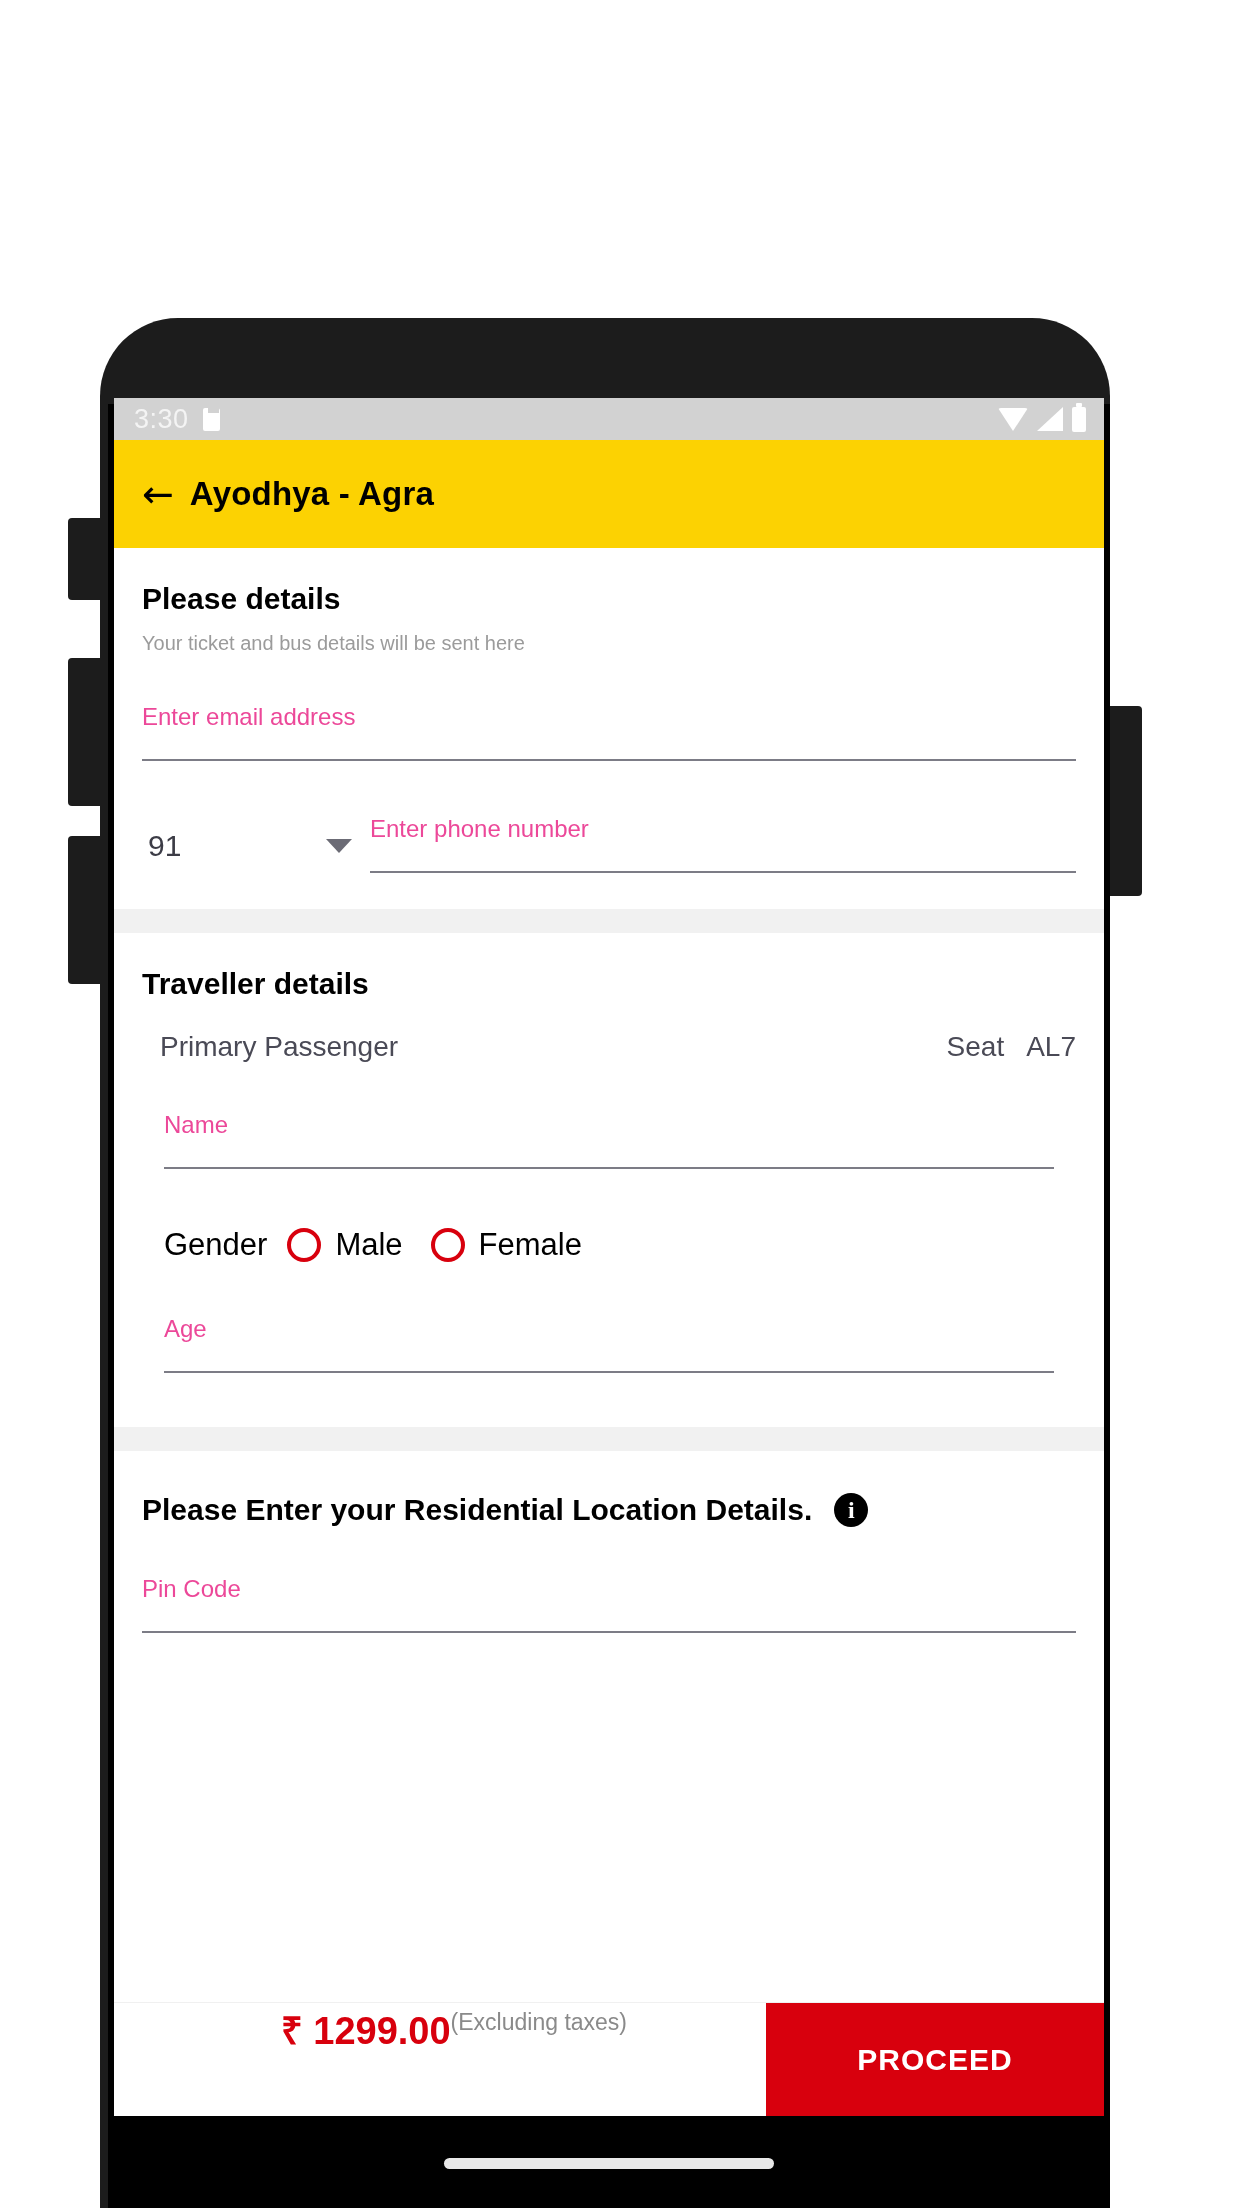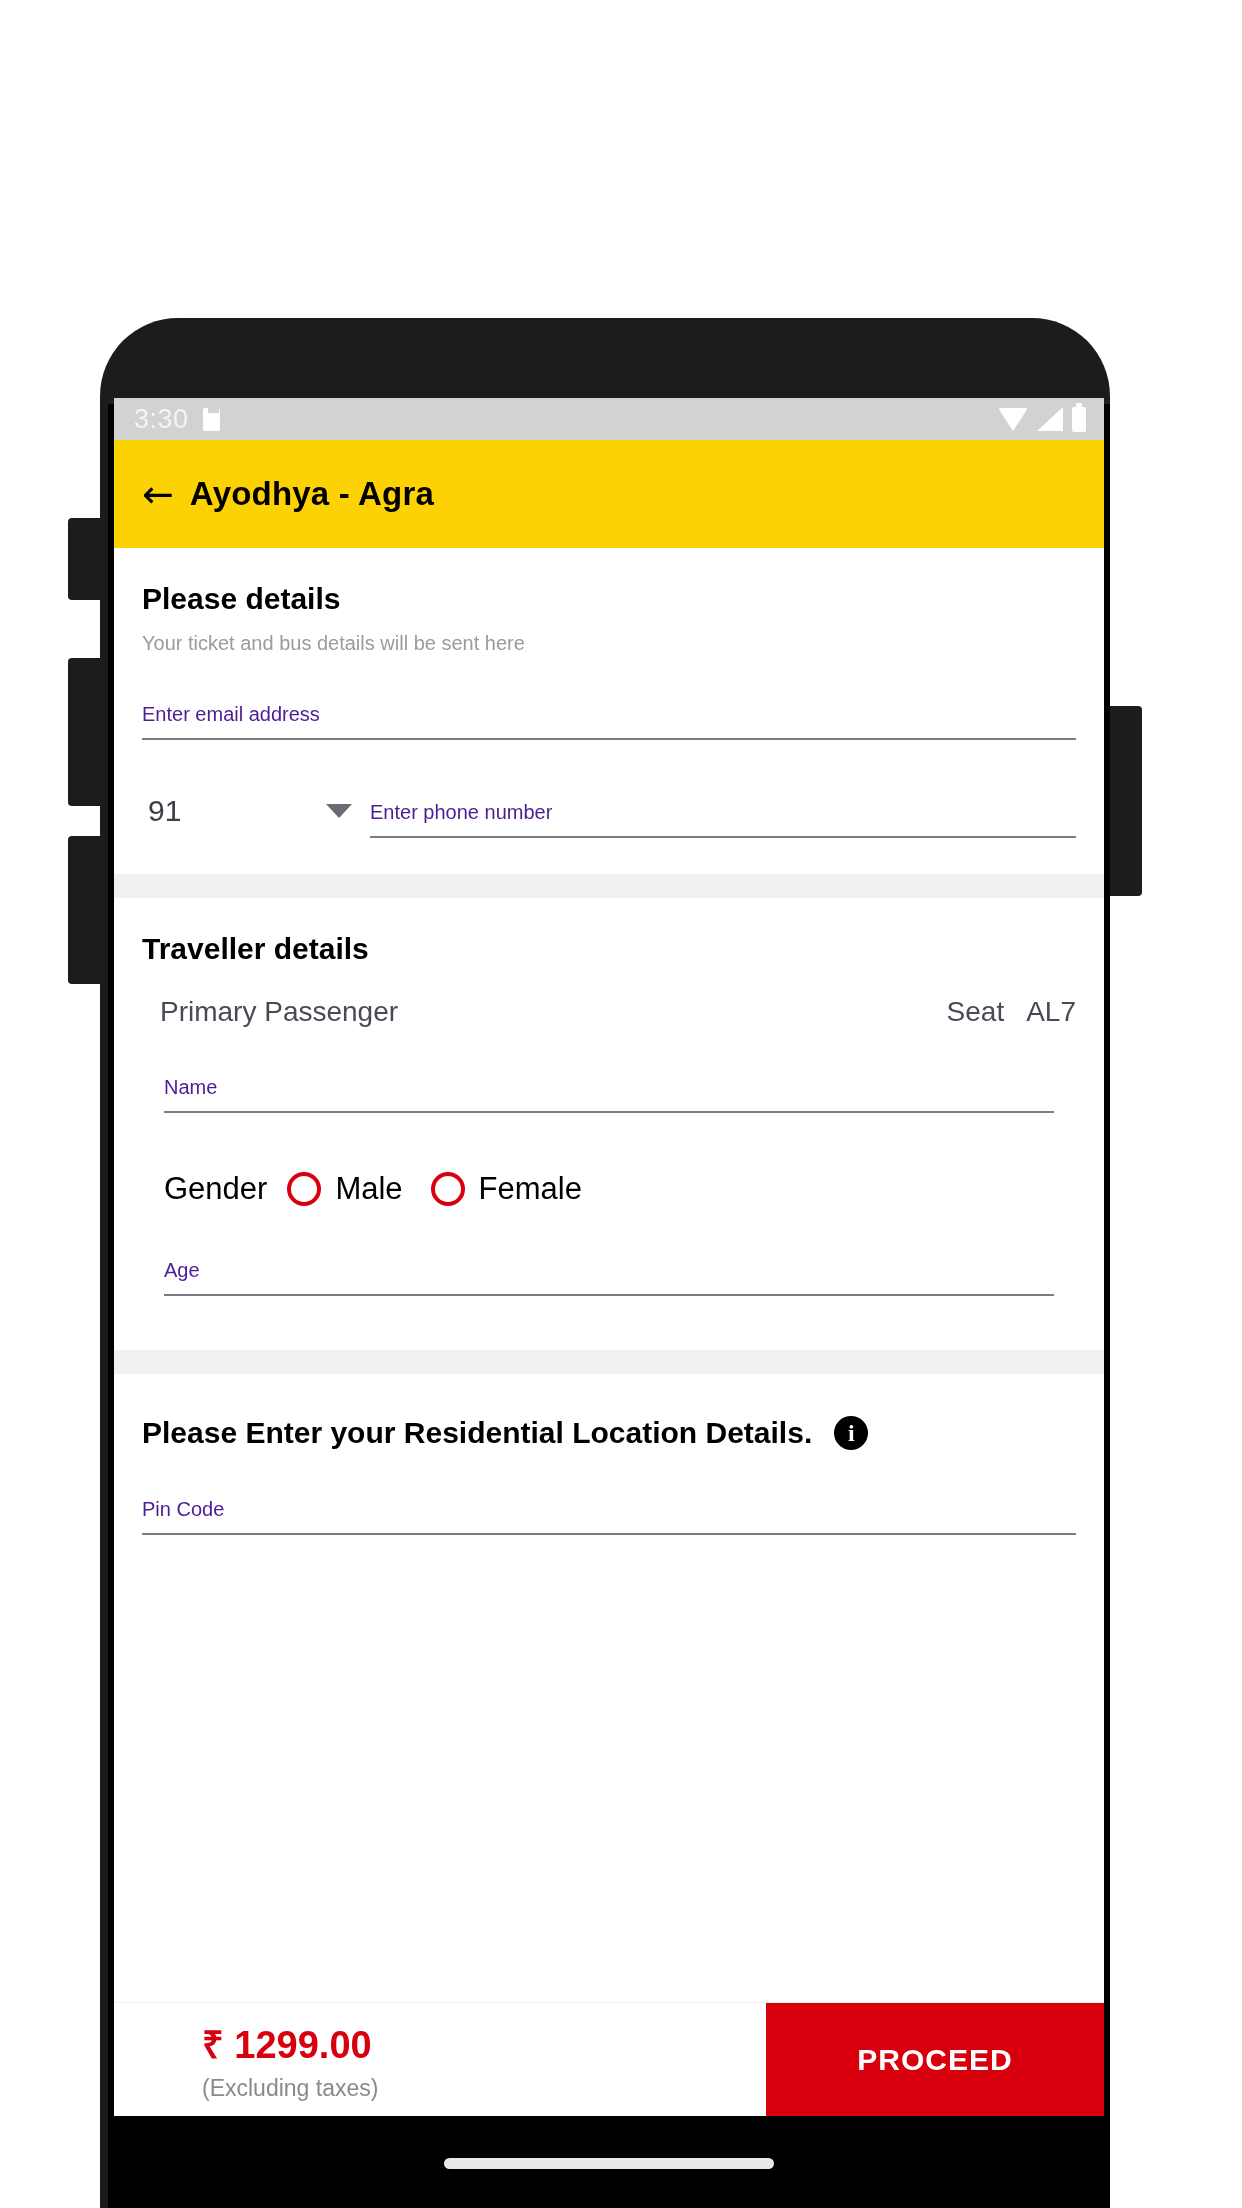--- a/index.html
+++ b/index.html
@@ -181,23 +181,23 @@
     padding-top: 16px;
   }
 
   
   .field {
     position: relative;
     margin: 0 0 0 0;
     padding-top: 48px;
   }
   .field .label {
-    font-size: 20px;
-    color: #4c1d95;
-    padding-bottom: 12px;
+    font-size: 24px;
+    color: #ec4899;
+    padding-bottom: 28px;
   }
   .field .rule {
     height: 2px;
     background: #7c7c86;
   }
   .field.indent { margin-left: 22px; margin-right: 22px; }
 
   
   #phone-row {
     display: flex;
@@ -310,25 +310,24 @@
     bottom: 80px;
     width: 990px;
     height: 113px;
     background: #ffffff;
     display: flex;
     align-items: stretch;
     box-shadow: 0 -1px 0 rgba(0,0,0,0.06);
   }
   #price-block {
     flex: 1;
-    padding-left: 40px;
-    display: flex;
-    flex-direction: column;
+    padding-left: 28px;
+    display: flex;
+    flex-direction: row;
     justify-content: center;
-    margin-left: 48px;
   }
   #price-amount {
     font-size: 38px;
     font-weight: bold;
     color: #d8000d;
   }
   #price-note {
     font-size: 23px;
     color: #8a8a8a;
     padding-top: 6px;

